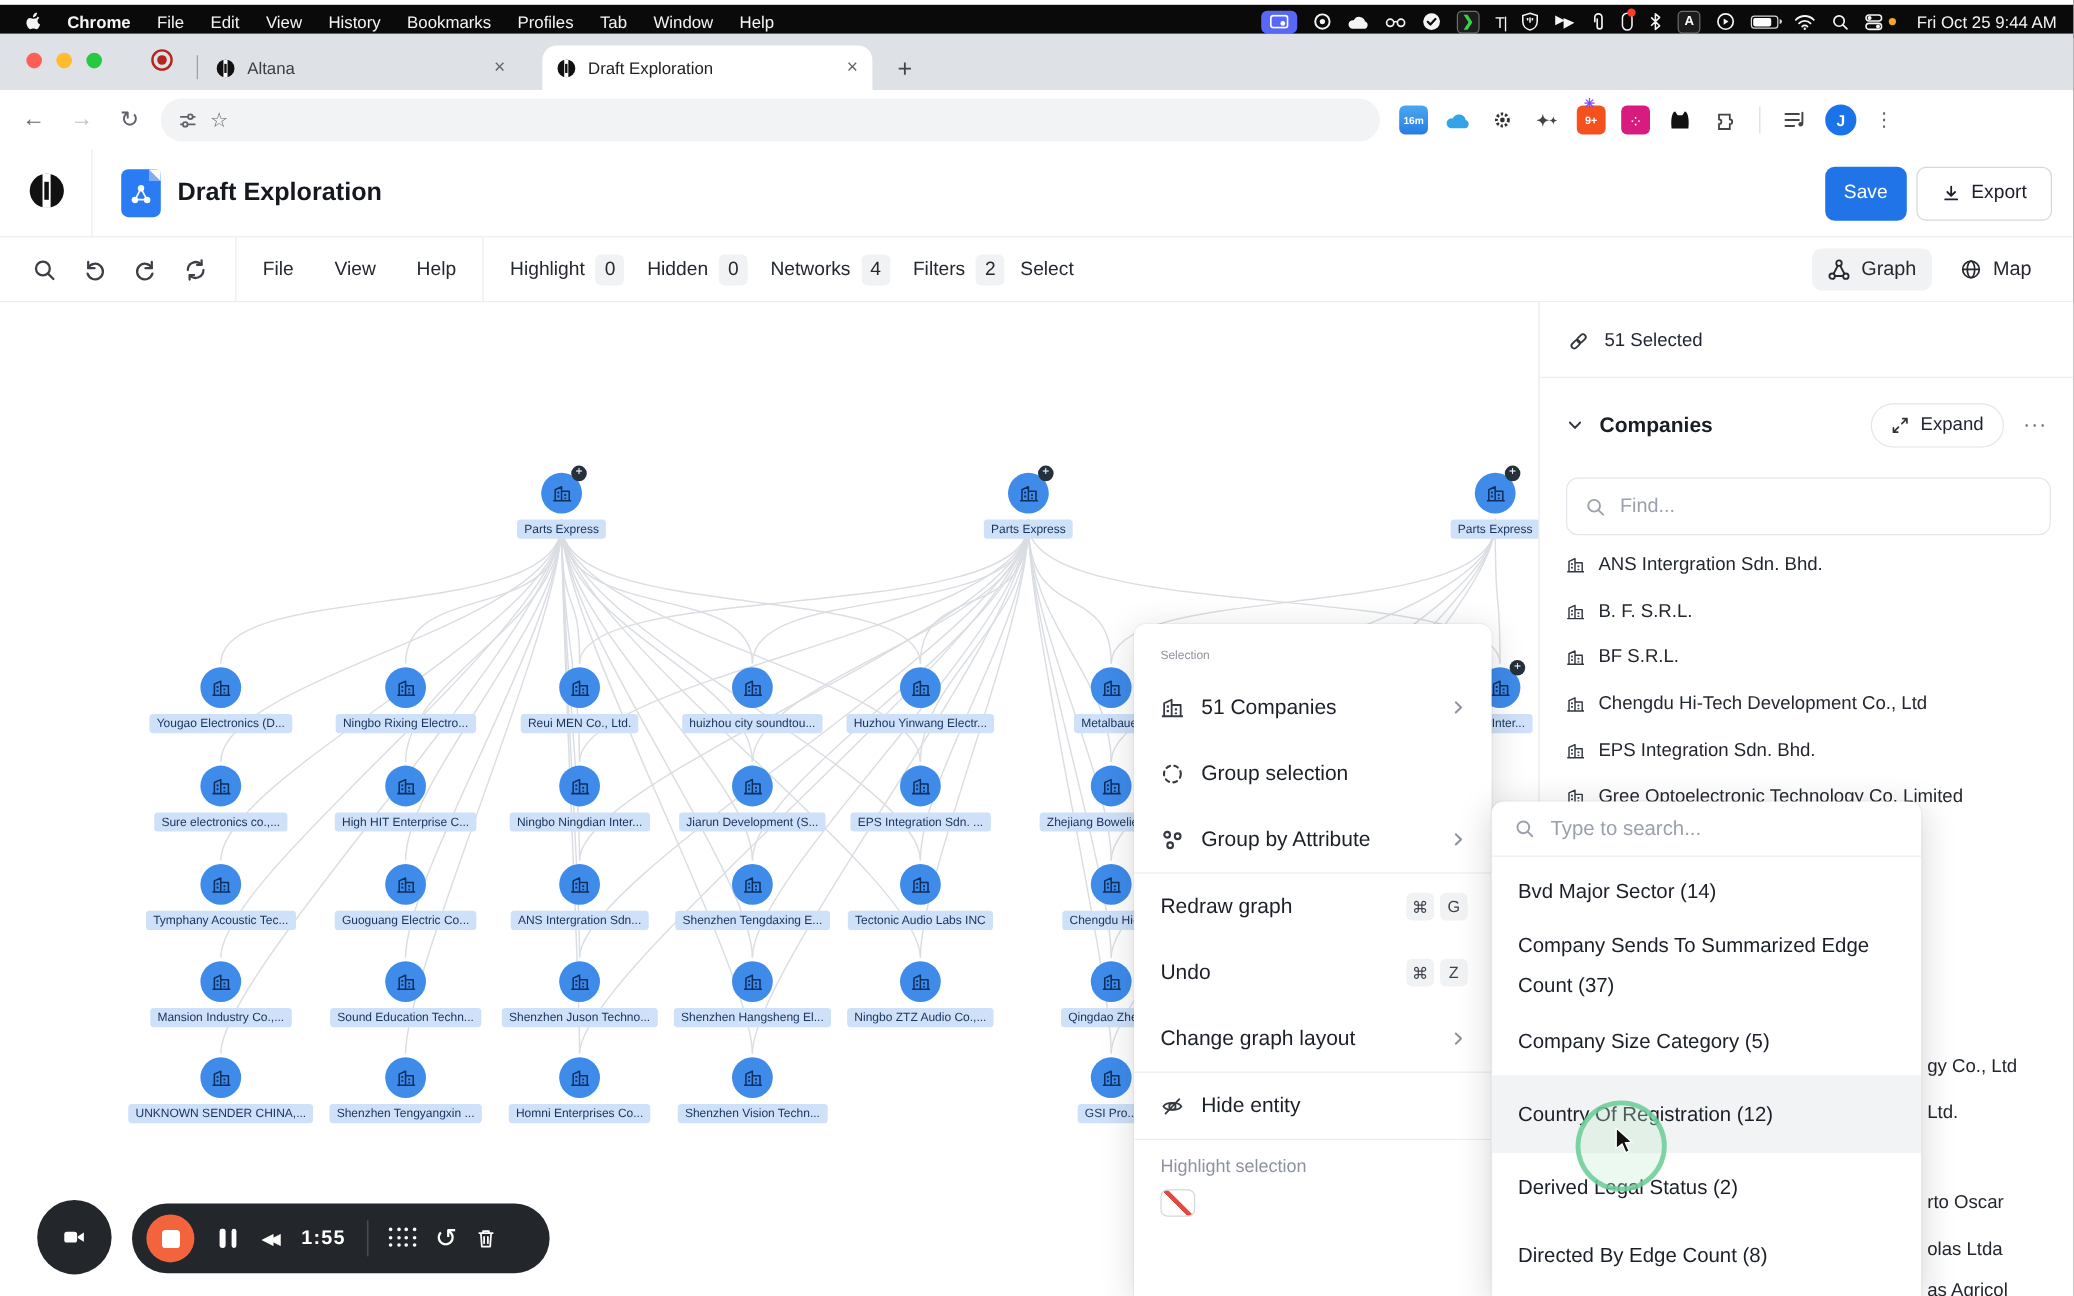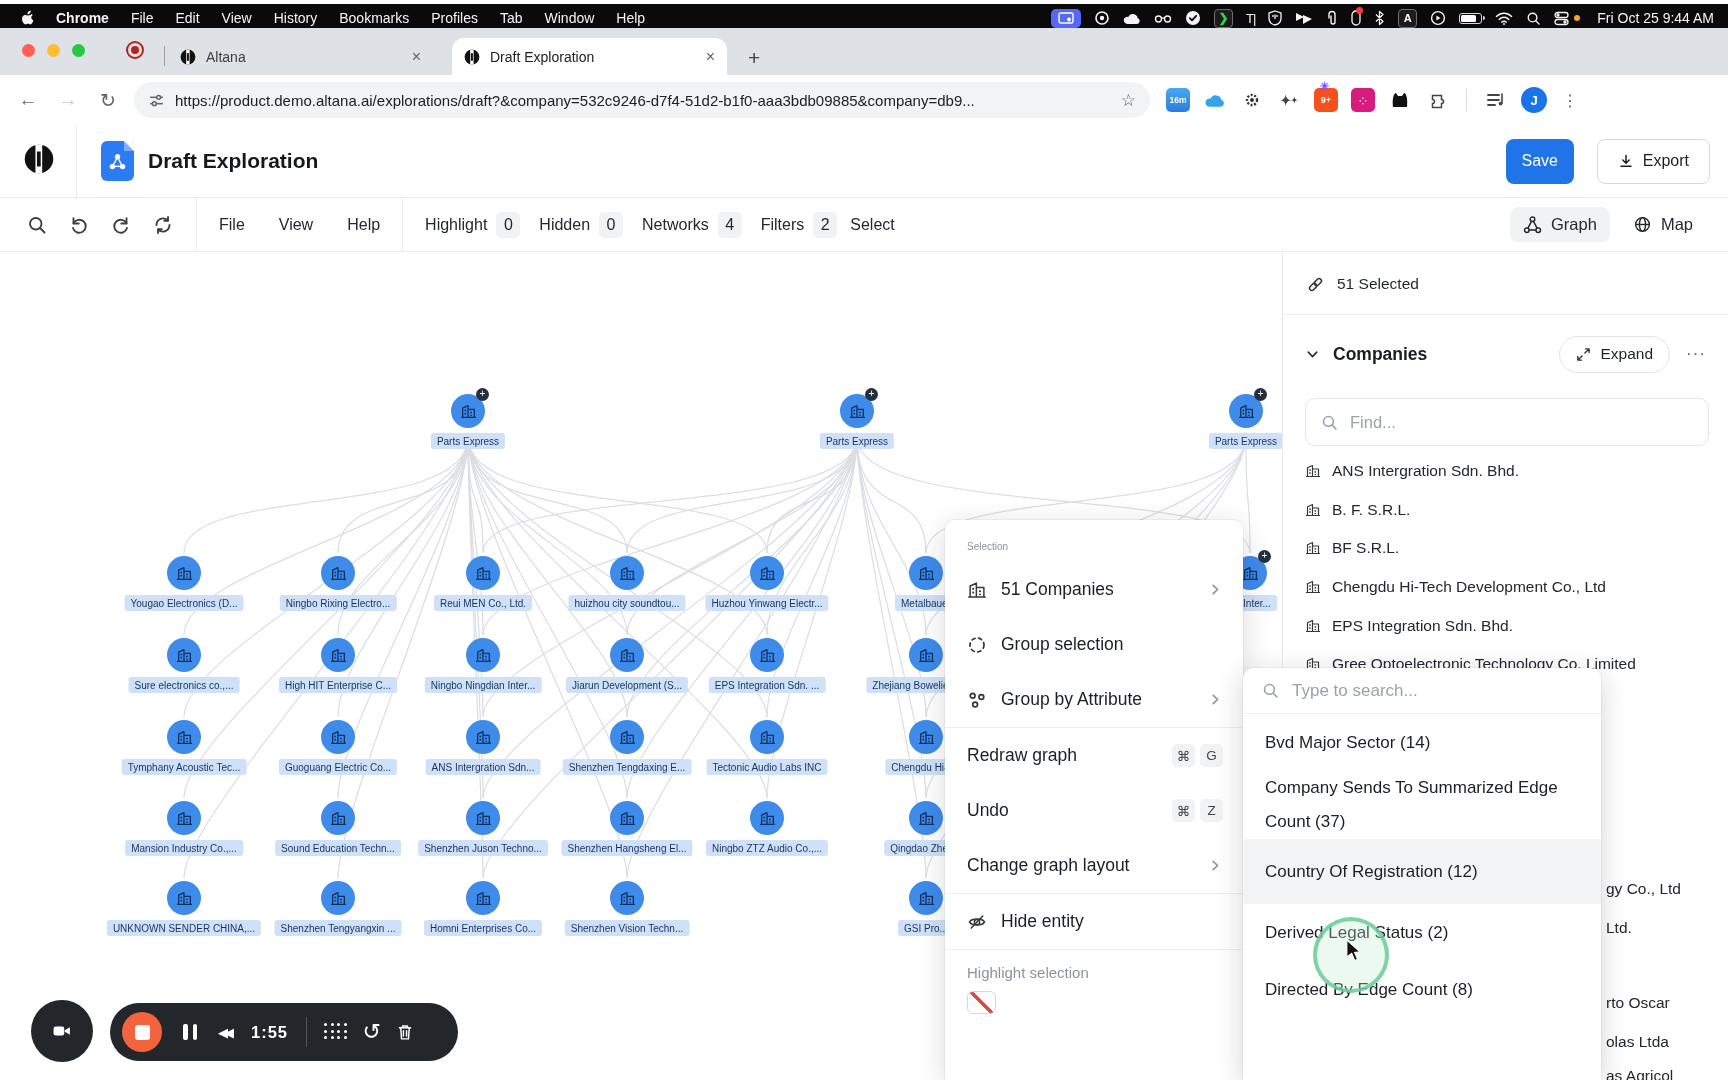--- a/index.html
+++ b/index.html
@@ -65,21 +65,21 @@
 
   
   .apphead { position:absolute; left:0; top:125px; width:1728px; height:73px; background:#fff; border-bottom:1px solid #e8eaed;
              display:flex; align-items:center; }
   .logo { margin-left:24px; }
   .hdiv { width:1px; height:72px; background:#ececee; margin-left:22px; }
   .docic { margin-left:24px; width:33px; height:40px; background:#2b7bf3; border-radius:6px; position:relative;
            display:flex; align-items:center; justify-content:center; }
   .docic::before { content:""; position:absolute; right:0; top:0; border-style:solid; border-width:0 10px 10px 0; border-color:#fff #fff #7eaef7 #7eaef7; border-radius:0 4px 0 0; }
   .apptitle { margin-left:14px; font-size:21px; font-weight:bold; color:#15181d; }
-  .headbtns { margin-left:auto; display:flex; align-items:flex-end; gap:23px; margin-right:18px; }
+  .headbtns { margin-left:auto; display:flex; align-items:flex-end; gap:8px; margin-right:18px; }
   .btn-save { width:68px; height:45px; background:#2174e8; color:#fff; font-size:16px; border:none; border-radius:8px; font-family:inherit; }
   .btn-export { height:45px; padding:0 20px; background:#fff; color:#1a1f29; font-size:16px; border:1px solid #d5d8dd; border-radius:8px;
                 display:flex; align-items:center; gap:9px; font-family:inherit; }
 
   
   .toolbar { position:absolute; left:0; top:198px; width:1728px; height:54px; background:#fff; border-bottom:1px solid #e8eaed;
              display:flex; align-items:center; color:#24282f; font-size:16px; }
   .tbic { width:20px; height:20px; color:#3c4046; margin:0 11px; }
   .tbic:first-child { margin-left:27px; }
   .tb-div { width:1px; height:54px; background:#ececee; margin:0 12px; }
@@ -419,21 +419,20 @@
   </div>
 
   <div class="urlrow">
     <span class="navic" style="margin-left:8px">←</span>
     <span class="navic dim">→</span>
     <span class="navic">↻</span>
     <div class="omnibox">
       <svg width="17" height="17" viewBox="0 0 16 16" style="color:#5f6368">
           <use href="#i-tune"></use>
         </svg>
-      <span class="url">https://product.demo.altana.ai/explorations/draft?&amp;company=532c9246-d7f4-51d2-b1f0-aaa3bdb09885&amp;company=db9...</span>
       <span class="star">☆</span>
     </div>
     <div class="exts">
       <span class="ext loom">
           <span>16m</span>
         </span>
       <span class="ext">
         <svg width="22" height="15" viewBox="0 0 18 13">
             <path d="M4.5 12 a3.6 3.6 0 1 1 .7-7.1 A5 5 0 0 1 14.6 6 a3.1 3.1 0 0 1 -.6 6 Z" fill="#35a3e8"></path>
           </svg>
@@ -1140,20 +1139,23 @@
       <div>
 
           <div class="sm-item">
             <span>Bvd Major Sector (14)</span>
           </div>
 
           <div class="sm-item">
             <span>Company Sends To Summarized Edge Count (37)</span>
           </div>
 
+          <div class="sm-item">
+            <span>Company Size Category (5)</span>
+          </div>
 
           <div class="sm-item hl">
             <span>Country Of Registration (12)</span>
           </div>
 
           <div class="sm-item">
             <span>Derived Legal Status (2)</span>
           </div>
 
           <div class="sm-item">

